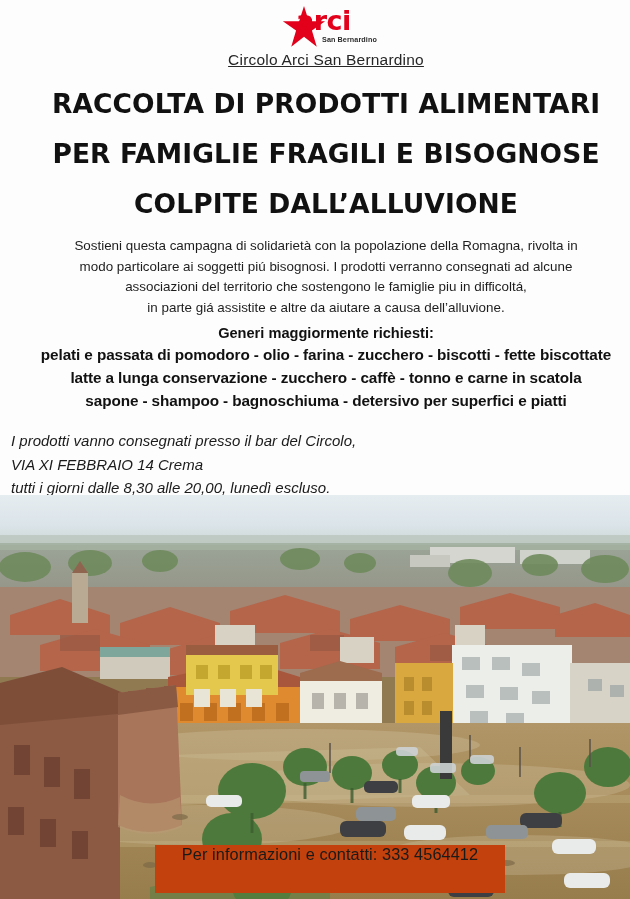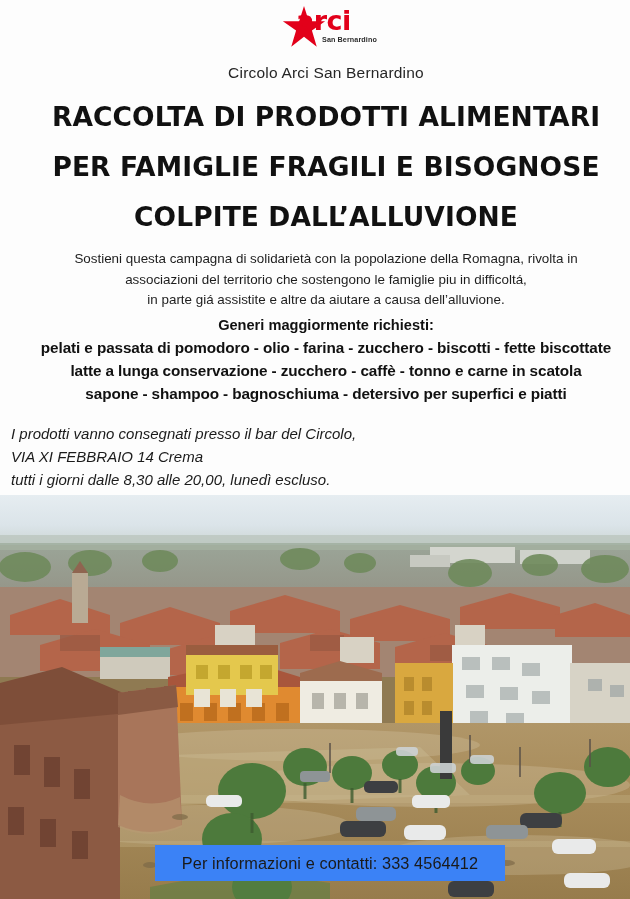--- a/index.html
+++ b/index.html
@@ -61,26 +61,27 @@
     left: 44px;
     top: 29px;
     font-size: 7.2px;
     font-weight: bold;
     letter-spacing: 0.1px;
     color: #2b2b2b;
     white-space: nowrap;
   }
 
   .org-name {
-    margin-top: 16px;
+    margin-top: 3px;
     font-size: 15.5px;
     font-weight: 400;
     letter-spacing: 0.2px;
     color: #262626;
     text-align: left;
+    text-decoration: underline;
   }
 
   
   .headline {
     margin-top: 12px;
     text-align: center;
     font-family: "DejaVu Sans", sans-serif;
     font-weight: bold;
     color: #111111;
     letter-spacing: 0.1px;
@@ -157,24 +158,23 @@
     background: #8f7a52;
   }
   .photo svg { display: block; }
 
   
   .contact-banner {
     position: absolute;
     left: 155px;
     top: 845px;
     width: 350px;
-    height: 36px;
-    background: #3b82f6;
+    height: 48px;
+    background: #c2410c;
     display: flex;
-    align-items: center;
     justify-content: center;
   }
   .contact-text {
     font-size: 16.3px;
     font-weight: 400;
     letter-spacing: 0.1px;
     color: #1a1a1a;
     white-space: nowrap;
   }
 </style>
@@ -195,20 +195,21 @@
   </div>
 
   <div class="headline">
     <span class="hl-line hl-1">RACCOLTA DI PRODOTTI ALIMENTARI</span>
     <span class="hl-line hl-2">PER FAMIGLIE FRAGILI E BISOGNOSE</span>
     <span class="hl-line hl-3">COLPITE DALL’ALLUVIONE</span>
   </div>
 
   <div class="intro">
     <span class="p-line">Sostieni questa campagna di solidarietà con la popolazione della Romagna, rivolta in</span>
+    <span class="p-line">modo particolare ai soggetti piú bisognosi. I prodotti verranno consegnati ad alcune</span>
     <span class="p-line">associazioni del territorio che sostengono le famiglie piu in difficoltá,</span>
     <span class="p-line">in parte giá assistite e altre da aiutare a causa dell’alluvione.</span>
   </div>
 
   <div class="goods">
     <span class="goods-title">Generi maggiormente richiesti:</span>
     <span class="goods-line">pelati e passata di pomodoro - olio - farina - zucchero - biscotti - fette biscottate</span>
     <span class="goods-line">latte a lunga conservazione - zucchero - caffè - tonno e carne in scatola</span>
     <span class="goods-line">sapone - shampoo - bagnoschiuma - detersivo per superfici e piatti</span>
   </div>

